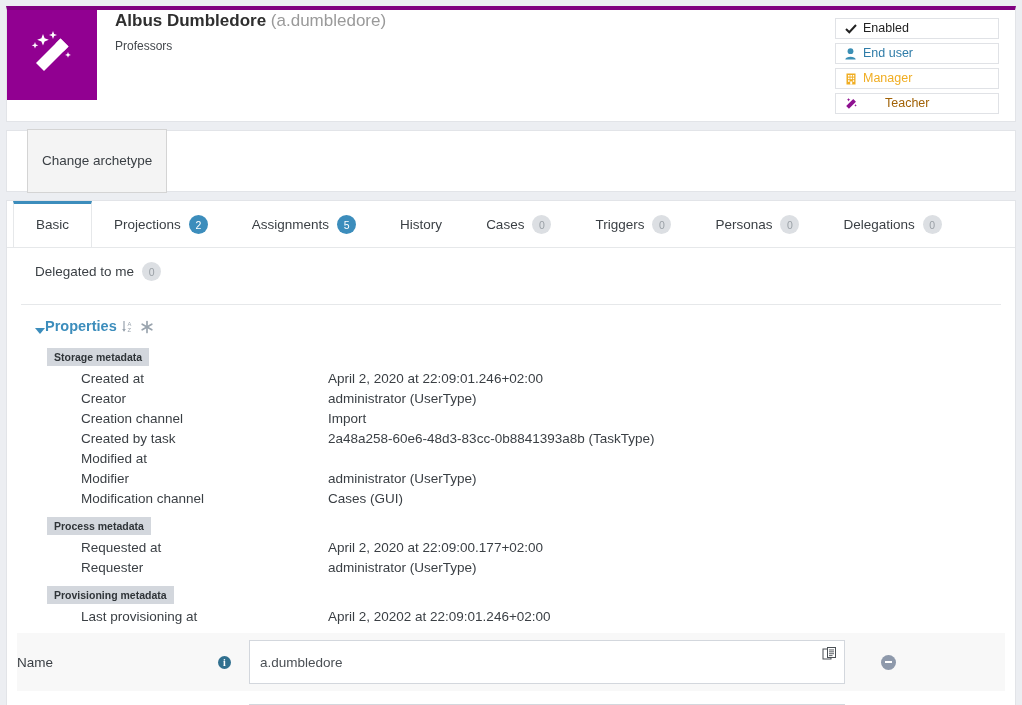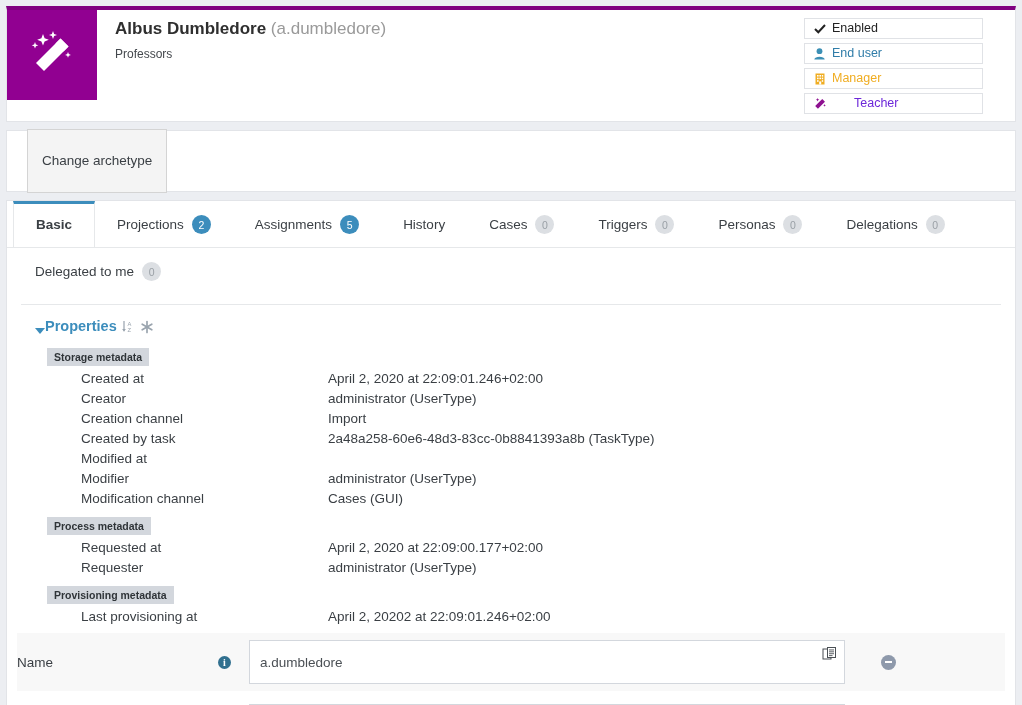--- a/index.html
+++ b/index.html
@@ -27,21 +27,21 @@
   .summary-icon {
     width: 90px; height: 90px;
     background: #910091;
     flex: 0 0 90px;
     display: flex; align-items: center; justify-content: center;
     margin: 0;
   }
   .summary-icon svg { display: block; }
 
   .summary-text {
-    padding: 8px 0 0 18px;
+    padding: 0 0 0 18px;
     flex: 1 1 auto;
   }
   .summary-title {
     font-size: 17px;
     line-height: 22px;
     font-weight: bold;
     color: #2f2f2f;
   }
   .summary-title .nickname {
     font-weight: normal;
@@ -49,41 +49,41 @@
   }
   .summary-sub {
     font-size: 12px;
     line-height: 22px;
     color: #44484d;
     margin-top: 3px;
   }
 
   .tag-stack {
     position: absolute;
-    top: 8px; right: 32px;
-    width: 179px;
+    top: 8px; right: 16px;
+    width: 164px;
   }
   .tag {
     border: 1px solid #e0e2e6;
     background: #fff;
     height: 21px;
     line-height: 19px;
     margin-bottom: 4px;
     padding: 0 8px;
     font-size: 12.5px;
     white-space: nowrap;
     display: flex;
     align-items: center;
     gap: 6px;
   }
   .tag .glyph { display: inline-flex; width: 13px; justify-content: center; }
   .tag.enabled { color: #222; }
   .tag.enduser { color: #2f7ca8; }
   .tag.manager { color: #f0ad22; }
-  .tag.teacher { color: #6d28d9; gap: 28px; }
+  .tag.teacher { color: #a16207; gap: 28px; }
 
   
   .archetype-bar {
     margin: 8px 6px 0 6px;
     background: #ffffff;
     border: 1px solid #e2e4e8;
     height: 62px;
     display: flex;
     align-items: center;
     padding-left: 20px;
@@ -124,21 +124,21 @@
     gap: 8px;
     cursor: pointer;
     line-height: 16px;
     white-space: nowrap;
   }
   .tab.active {
     border-top: 3px solid #3c8dbc;
     border-left: 1px solid #e6e8ea;
     border-right: 1px solid #e6e8ea;
     padding-top: 11px;
-    font-weight: bold;
+    font-weight: normal;
   }
   .tab-badge {
     display: inline-flex;
     align-items: center;
     justify-content: center;
     min-width: 19px; height: 19px;
     border-radius: 10px;
     font-size: 10.5px;
     color: #fff;
     background: #3c8dbc;

